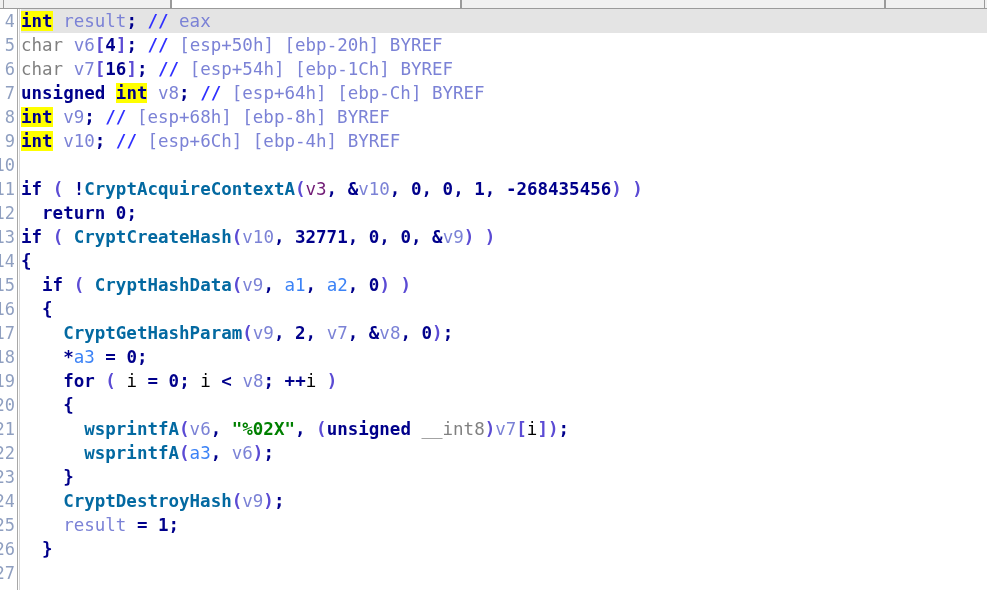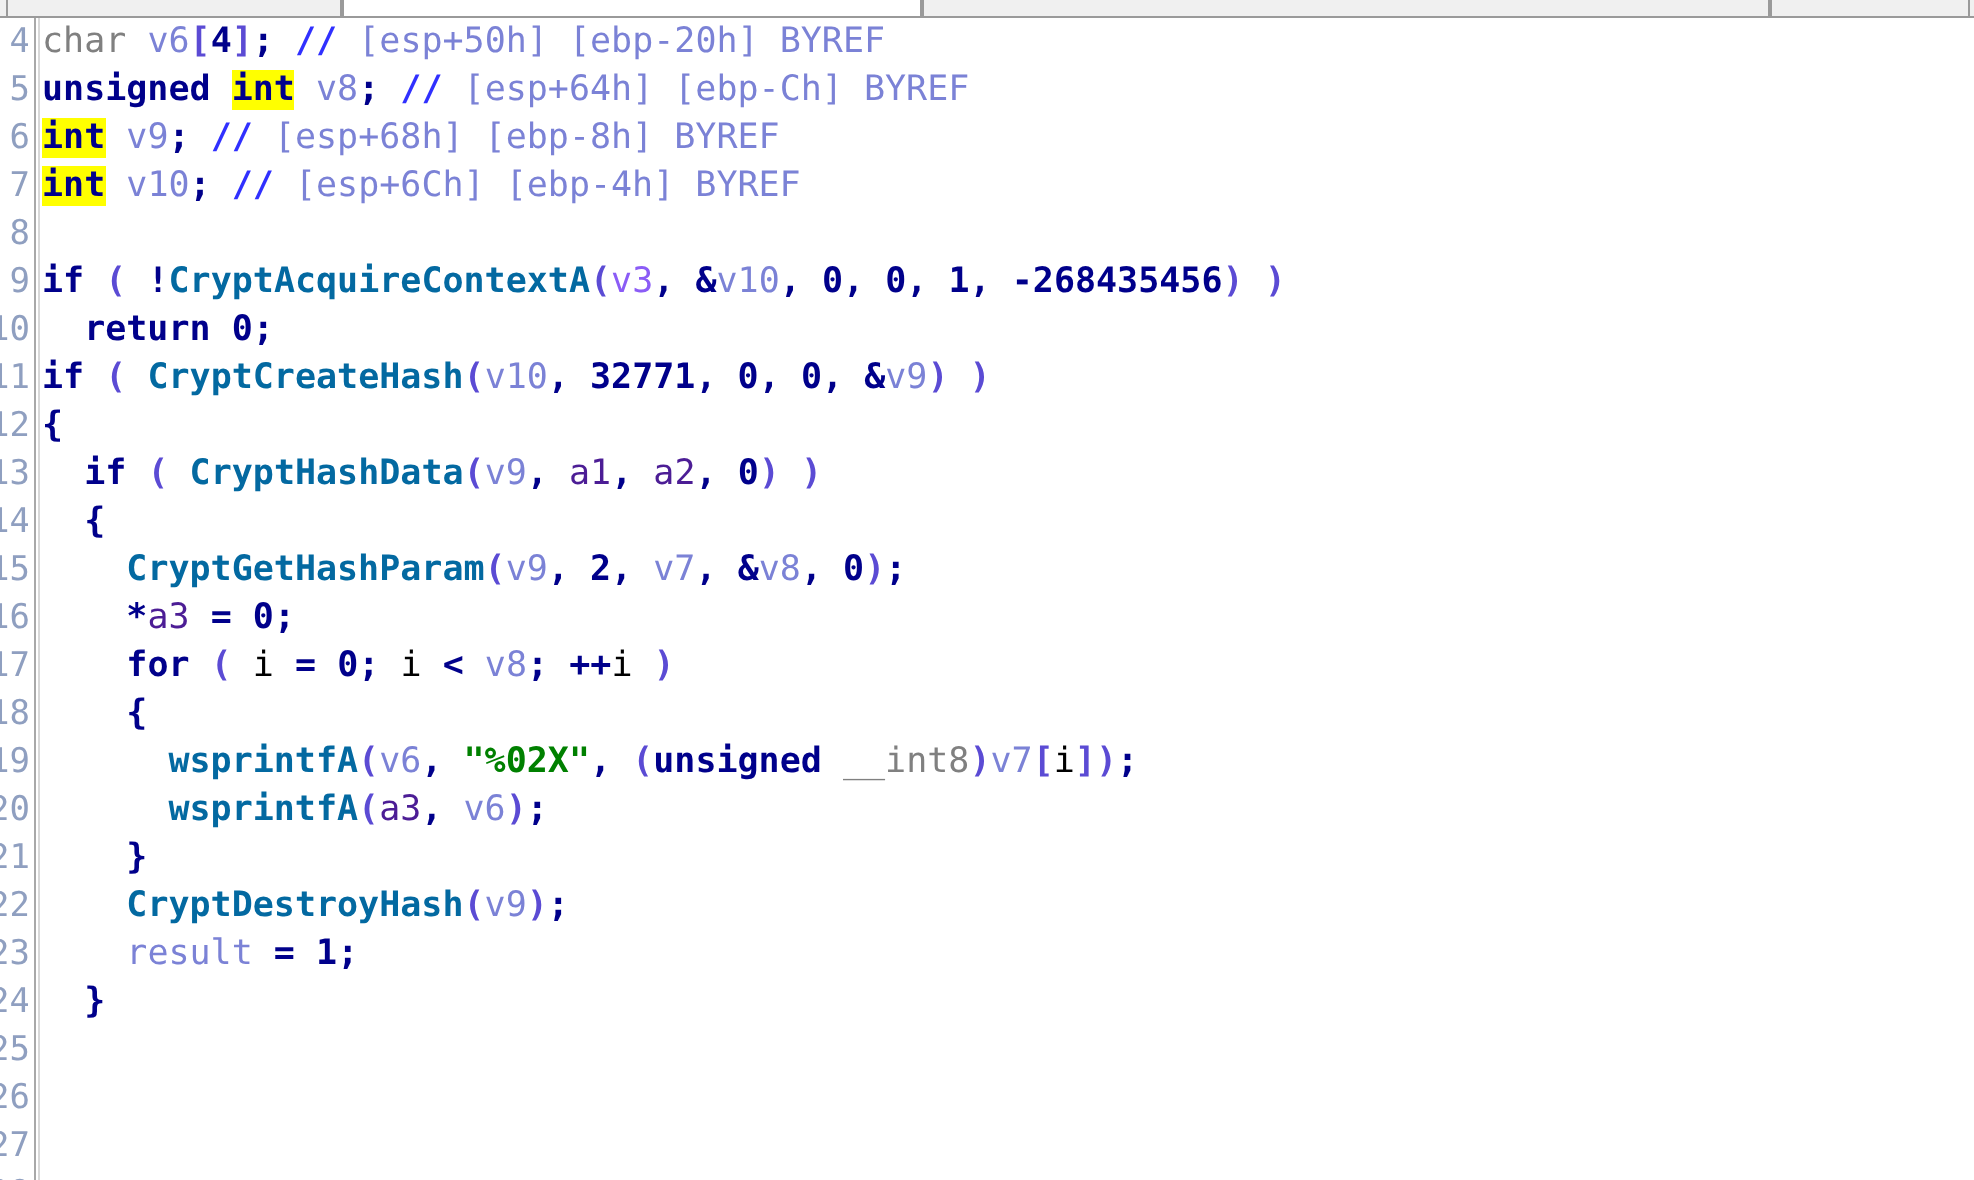--- a/index.html
+++ b/index.html
@@ -124,22 +124,22 @@
 
   
   .kw      { color: #00008b; font-weight: 700; }  
   .kw-hl   { color: #00008b; font-weight: 700; background: #ffff00; } 
   .type    { color: #808080; }                    
   .ident   { color: #000000; }                    
   .punct   { color: #00008b; font-weight: 700; }  
   .num     { color: #00008b; font-weight: 700; }  
   .fn      { color: #0369a1; font-weight: 700; }  
   .var     { color: #7b82d6; }                    
-  .arg     { color: #4c1d95; }                    
-  .argh    { color: #8b5cf6; }                    
+  .arg     { color: #3b82f6; }                    
+  .argh    { color: #701a75; }                    
   .cmt     { color: #7b82d6; }                    
   .cmtmark { color: #3030ff; font-weight: 700; }  
   .str     { color: #008000; font-weight: 700; }  
   .paren   { color: #5b4bd4; font-weight: 700; }  
 </style>
 </head>
 <body>
 
 <div id="app">
 
@@ -179,21 +179,23 @@
           <div class="lineno">25</div>
           <div class="lineno">26</div>
           <div class="lineno">27</div>
           <div class="lineno">28</div>
         </div>
     </div>
     <div id="gutter-divider"></div>
     <div id="gutter-divider2"></div>
 
     <div id="code">
+        <div class="line current"><span class="kw-hl">int</span> <span class="var">result</span><span class="punct">;</span> <span class="cmtmark">//</span><span class="cmt"> eax</span></div>
         <div class="line"><span class="type">char</span> <span class="var">v6</span><span class="paren">[</span><span class="num">4</span><span class="paren">]</span><span class="punct">;</span> <span class="cmtmark">//</span><span class="cmt"> [esp+50h] [ebp-20h] BYREF</span></div>
+        <div class="line"><span class="type">char</span> <span class="var">v7</span><span class="paren">[</span><span class="num">16</span><span class="paren">]</span><span class="punct">;</span> <span class="cmtmark">//</span><span class="cmt"> [esp+54h] [ebp-1Ch] BYREF</span></div>
         <div class="line"><span class="kw">unsigned</span> <span class="kw-hl">int</span> <span class="var">v8</span><span class="punct">;</span> <span class="cmtmark">//</span><span class="cmt"> [esp+64h] [ebp-Ch] BYREF</span></div>
         <div class="line"><span class="kw-hl">int</span> <span class="var">v9</span><span class="punct">;</span> <span class="cmtmark">//</span><span class="cmt"> [esp+68h] [ebp-8h] BYREF</span></div>
         <div class="line"><span class="kw-hl">int</span> <span class="var">v10</span><span class="punct">;</span> <span class="cmtmark">//</span><span class="cmt"> [esp+6Ch] [ebp-4h] BYREF</span></div>
         <div class="line">&nbsp;</div>
         <div class="line"><span class="kw">if</span> <span class="paren">(</span> <span class="punct">!</span><span class="fn">CryptAcquireContextA</span><span class="paren">(</span><span class="argh">v3</span><span class="punct">,</span> <span class="punct">&amp;</span><span class="var">v10</span><span class="punct">,</span> <span class="num">0</span><span class="punct">,</span> <span class="num">0</span><span class="punct">,</span> <span class="num">1</span><span class="punct">,</span> <span class="num">-268435456</span><span class="paren">)</span> <span class="paren">)</span></div>
         <div class="line">  <span class="kw">return</span> <span class="num">0</span><span class="punct">;</span></div>
         <div class="line"><span class="kw">if</span> <span class="paren">(</span> <span class="fn">CryptCreateHash</span><span class="paren">(</span><span class="var">v10</span><span class="punct">,</span> <span class="num">32771</span><span class="punct">,</span> <span class="num">0</span><span class="punct">,</span> <span class="num">0</span><span class="punct">,</span> <span class="punct">&amp;</span><span class="var">v9</span><span class="paren">)</span> <span class="paren">)</span></div>
         <div class="line"><span class="punct">{</span></div>
         <div class="line">  <span class="kw">if</span> <span class="paren">(</span> <span class="fn">CryptHashData</span><span class="paren">(</span><span class="var">v9</span><span class="punct">,</span> <span class="arg">a1</span><span class="punct">,</span> <span class="arg">a2</span><span class="punct">,</span> <span class="num">0</span><span class="paren">)</span> <span class="paren">)</span></div>
         <div class="line">  <span class="punct">{</span></div>

